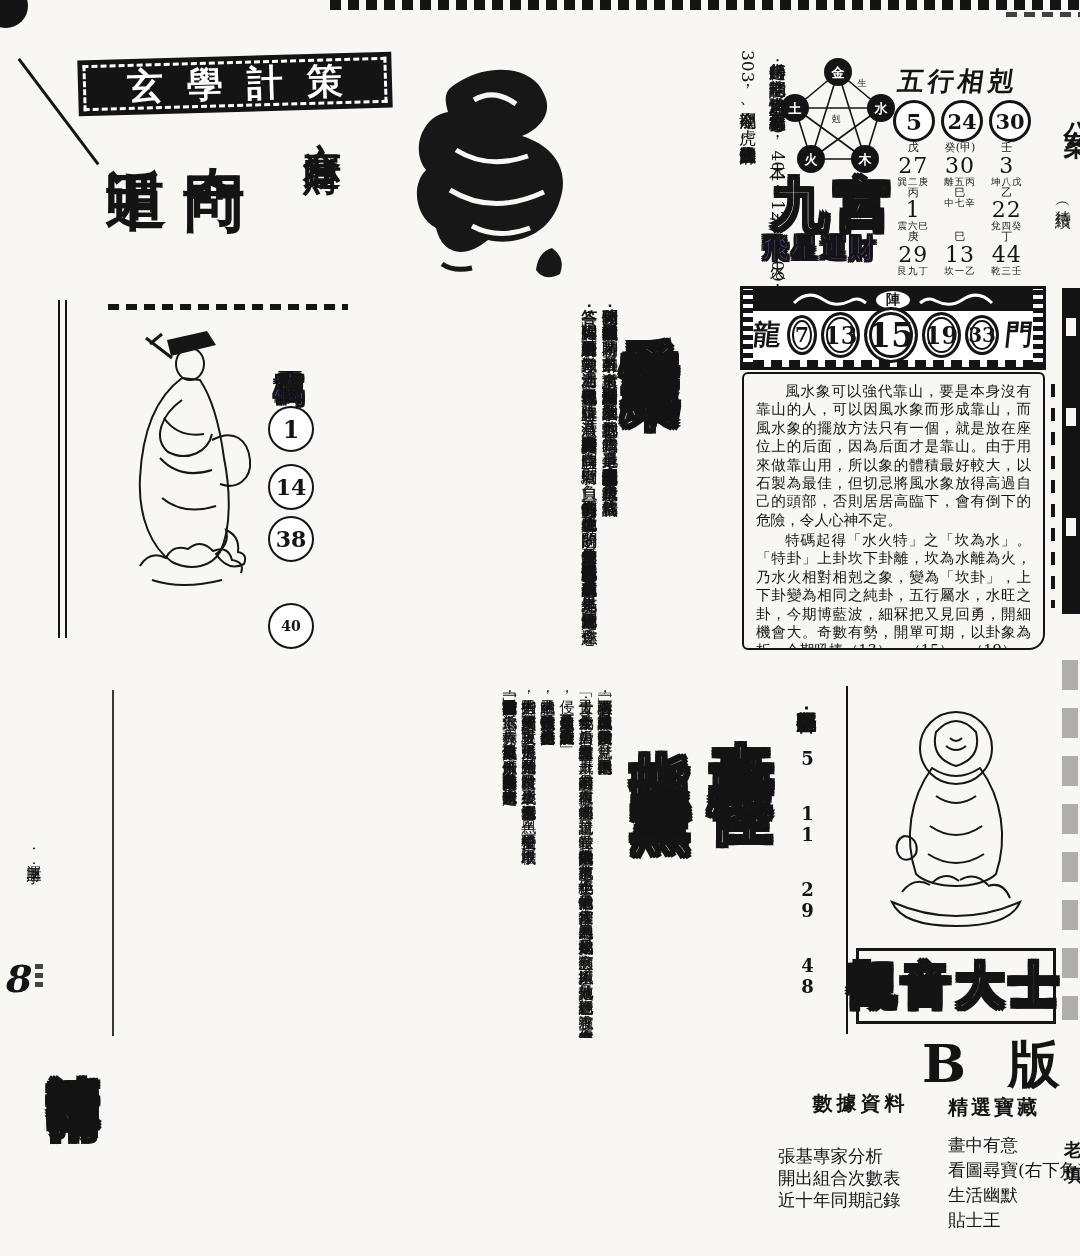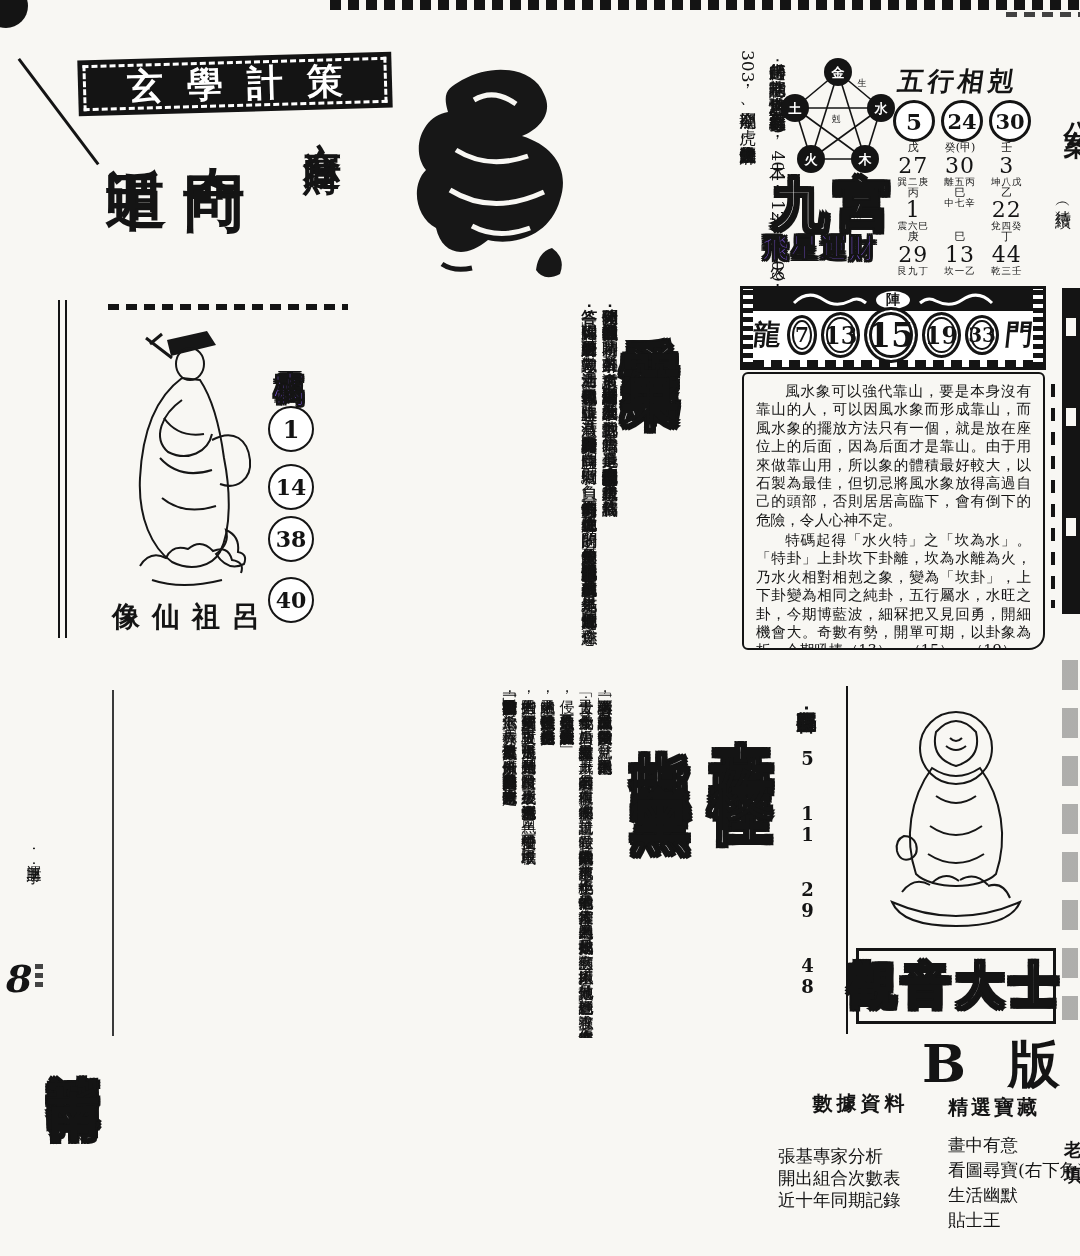--- a/index.html
+++ b/index.html
@@ -201,27 +201,26 @@
       <ellipse cx="78" cy="46" rx="14" ry="16"></ellipse>
       <path d="M60,40 l-26,-20 M38,26 l12,-10" stroke-width="3"></path>
       <path d="M70,60 C40,82 30,120 28,160 C26,200 40,230 60,244 C80,254 100,248 108,234 C120,210 118,170 112,140 C108,110 100,80 88,62 Z"></path>
       <path d="M70,82 C50,96 40,120 56,134 C76,144 96,134 100,116"></path>
       <path d="M100,122 C122,110 136,122 138,142 C140,162 124,172 108,166"></path>
       <path d="M52,100 q14,20 40,16 M48,140 q20,22 52,12 M50,180 q22,18 54,8"></path>
       <path d="M28,248 q10,-16 26,-8 q6,-14 22,-9 q13,-11 25,2 q15,-6 19,9 q13,2 9,13 M40,262 q30,10 70,0"></path>
       <path d="M104,236 q14,-10 10,-24 q14,6 12,22 q10,2 6,12 q-16,8 -28,-10 Z"></path>
     </svg>
   </div>
-  <div class="abs" style="left:112px;top:598px;width:235px;font-size:28px;font-weight:700;letter-spacing:12px;white-space:nowrap;">像仙祖呂</div>
 
   <div class="abs vtext upright outl" style="left:268px;top:348px;font-size:30px;letter-spacing:6px;">靈碼</div>
   <div class="abs cnum" style="left:268px;top:406px;width:42px;height:42px;font-size:24px;border-width:2.5px;">1</div>
   <div class="abs cnum" style="left:268px;top:464px;width:42px;height:42px;font-size:22px;border-width:2.5px;">14</div>
   <div class="abs cnum" style="left:268px;top:516px;width:42px;height:42px;font-size:22px;border-width:2.5px;">38</div>
-  <div class="abs cnum" style="left:268px;top:577px;width:42px;height:42px;font-size:22px;border-width:2.5px;">40</div>
+  <div class="abs cnum" style="left:268px;top:603px;width:42px;height:42px;font-size:14px;border-width:2.5px;">40</div>
 
   <div class="abs vtext outl-heavy" style="left:614px;top:294px;height:400px;font-size:56px;letter-spacing:8px;">愛情開花結果</div>
   <div class="abs vtext" style="left:330px;top:296px;width:290px;height:398px;font-size:16px;line-height:1.3;overflow:hidden;">
     <p style="margin:0;"><b>傻豬問：</b><span>近日有個已離職的男同事找我傾偈，初時是閑聊，卜公司的八卦事，后來愈講愈多，近來更進展討論到愛情問題，又談及他分手的女朋友，他刻意告訴我，是否暗示我知，他還是單身，這種電話友誼會更進一步發展成情侶關系嗎？我這樣想是否不正常？請你為我解答。</span></p>
     <p style="margin:0;"><b>答：</b><span>你得到一張「大陽」牌，可說是所有牌中最好的一張。它象徵知識、活力和幸運，也代表值得受人尊敬和回報。這張牌正立時，具有清澈、人際和諧及美好的名聲等等正面的特質：牌面倒立時，則有驕傲、自負、虛偽等不利反面的特性。現在你拿的是正位牌，所問的問題，答案肯定是你最想要的，如果你想更進一步跟他發展成情侶關系的話，啟示是不出三個月就會夢想成真，結果也是美滿，你們的愛肯定既深且遠，令你難忘。</span></p>
   </div>
 
   <div class="abs" style="left:112px;top:690px;width:2px;height:346px;background:#3a3a3a;"></div>
   <div class="abs vtext" style="left:118px;top:688px;width:496px;height:350px;font-size:15px;line-height:1.27;overflow:hidden;">
     <p style="margin:0;">一位署名「阿心」女讀者，來函談及「最近認識一位男友，做愛前以中指伸入陰戶，一見就驚，因為指甲是黑色的」。</p>

